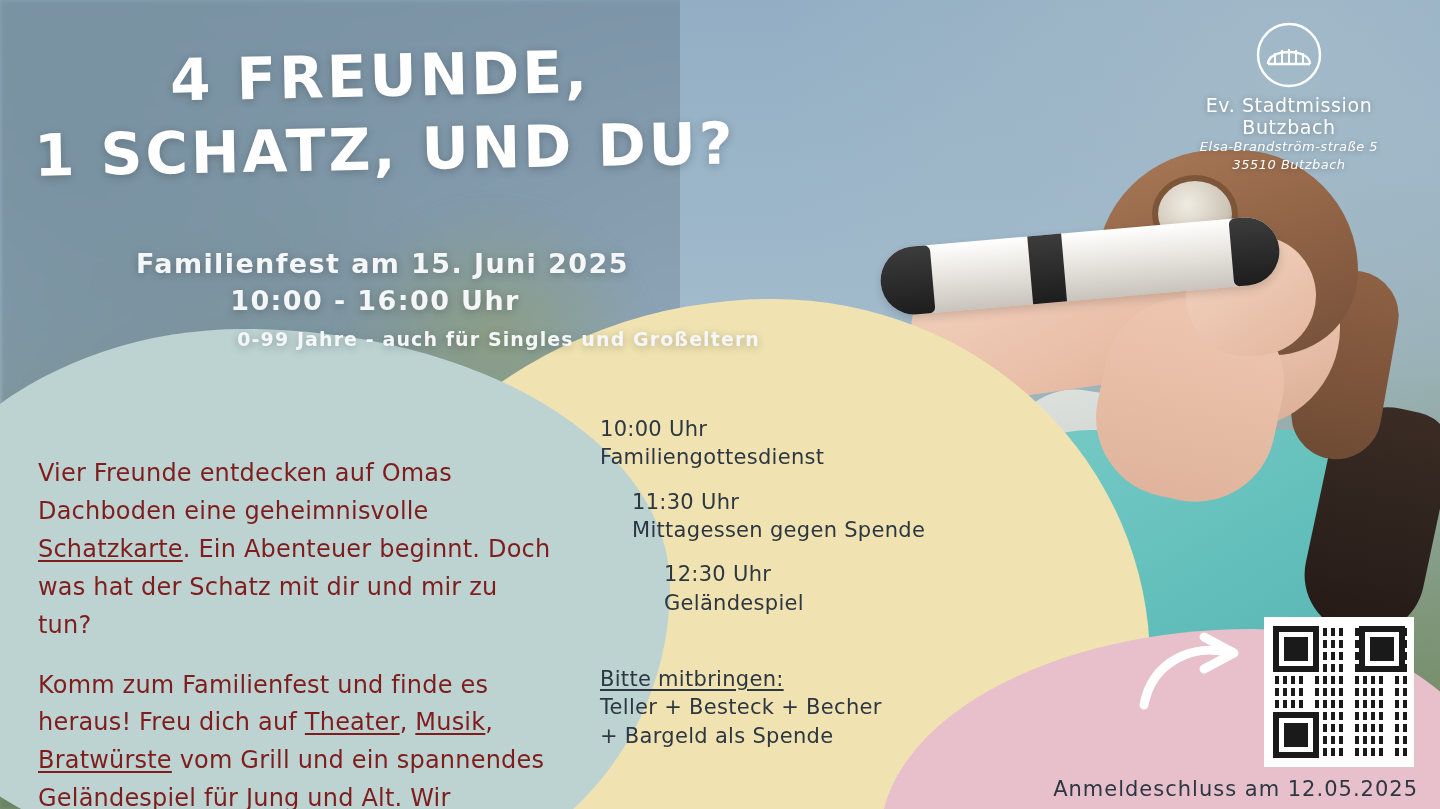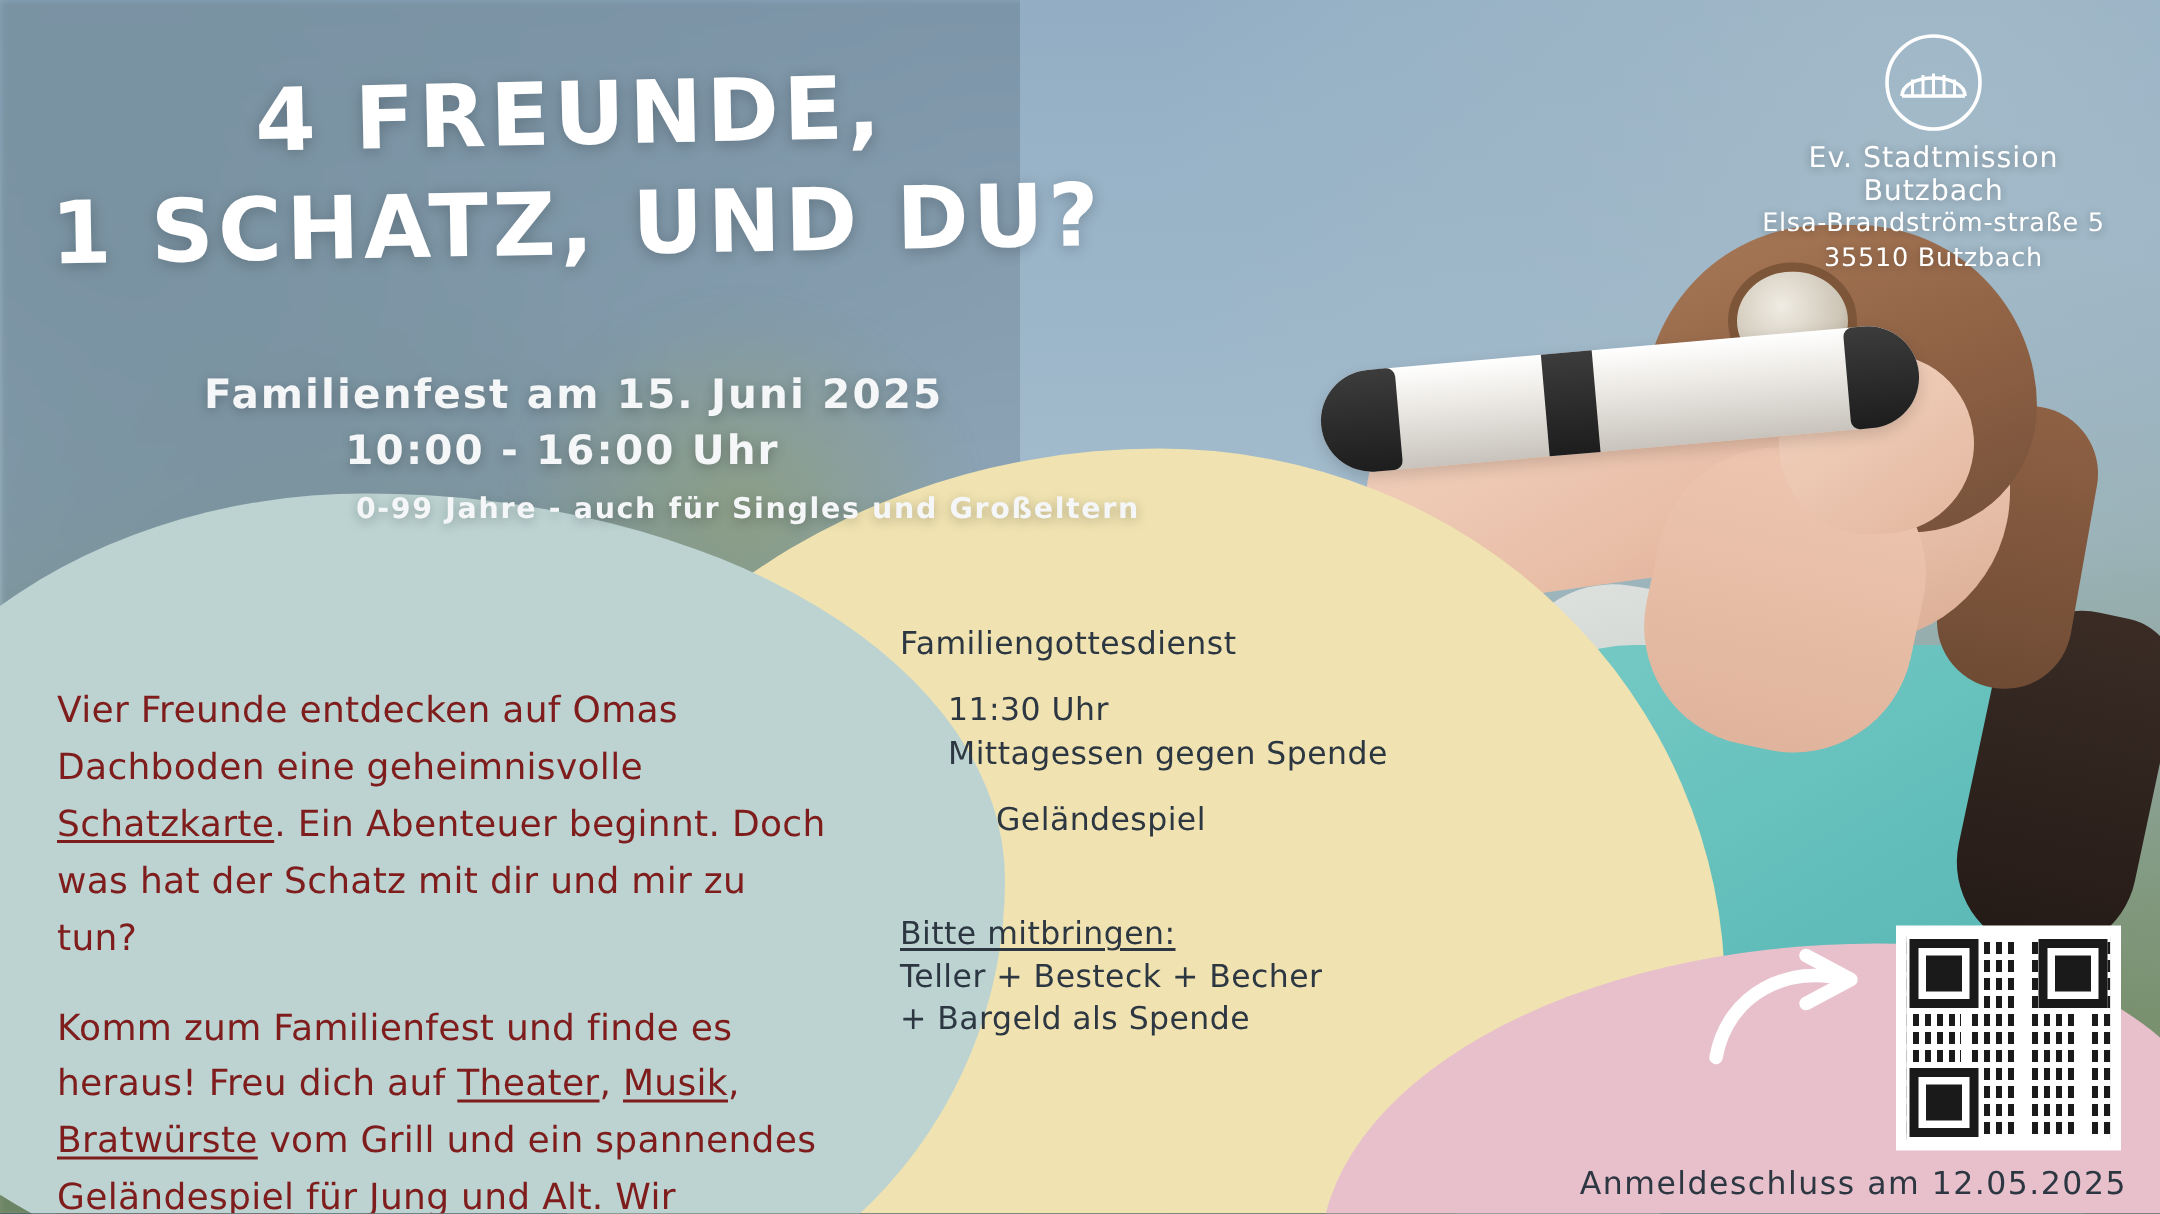--- a/index.html
+++ b/index.html
@@ -220,23 +220,24 @@
   }
   .logo .mark {
     width: 66px; height: 66px;
     margin: 0 auto 6px auto;
   }
   .logo .name {
     font-size: 19px;
     letter-spacing: .6px;
   }
   .logo .addr1, .logo .addr2 {
-    font-size: 17px;
+    font-size: 13px;
     letter-spacing: .5px;
     line-height: 1.35;
+    font-style: italic;
   }
 
   
   .bodytext {
     position: absolute;
     left: 38px; top: 455px;
     width: 520px;
     color: #7f1d1d;
     font-size: 24px;
     line-height: 1.58;
@@ -368,27 +369,29 @@
     <p>
       <span>Vier Freunde entdecken auf Omas Dachboden eine geheimnisvolle </span><u>Schatzkarte</u><span>. Ein Abenteuer beginnt. Doch was hat der Schatz mit dir und mir zu tun?</span>
     </p>
     <p>
       <span>Komm zum Familienfest und finde es heraus! Freu dich auf </span><u>Theater</u><span>, </span><u>Musik</u><span>, </span><u>Bratwürste</u><span> vom Grill und ein spannendes </span><u>Geländespiel</u><span> für Jung und Alt. Wir können’s kaum erwarten, dich zu sehen!</span>
     </p>
   </div>
 
   <div class="programme">
     <div class="item i0">
+      <div>10:00 Uhr</div>
       <div>Familiengottesdienst</div>
     </div>
     <div class="item i1">
       <div>11:30 Uhr</div>
       <div>Mittagessen gegen Spende</div>
     </div>
     <div class="item i2">
+      <div>12:30 Uhr</div>
       <div>Geländespiel</div>
     </div>
     <div class="bring">
       <div class="title">Bitte mitbringen:</div>
       <div>Teller + Besteck + Becher</div>
       <div>+ Bargeld als Spende</div>
     </div>
   </div>
 
   <div class="arrow">

